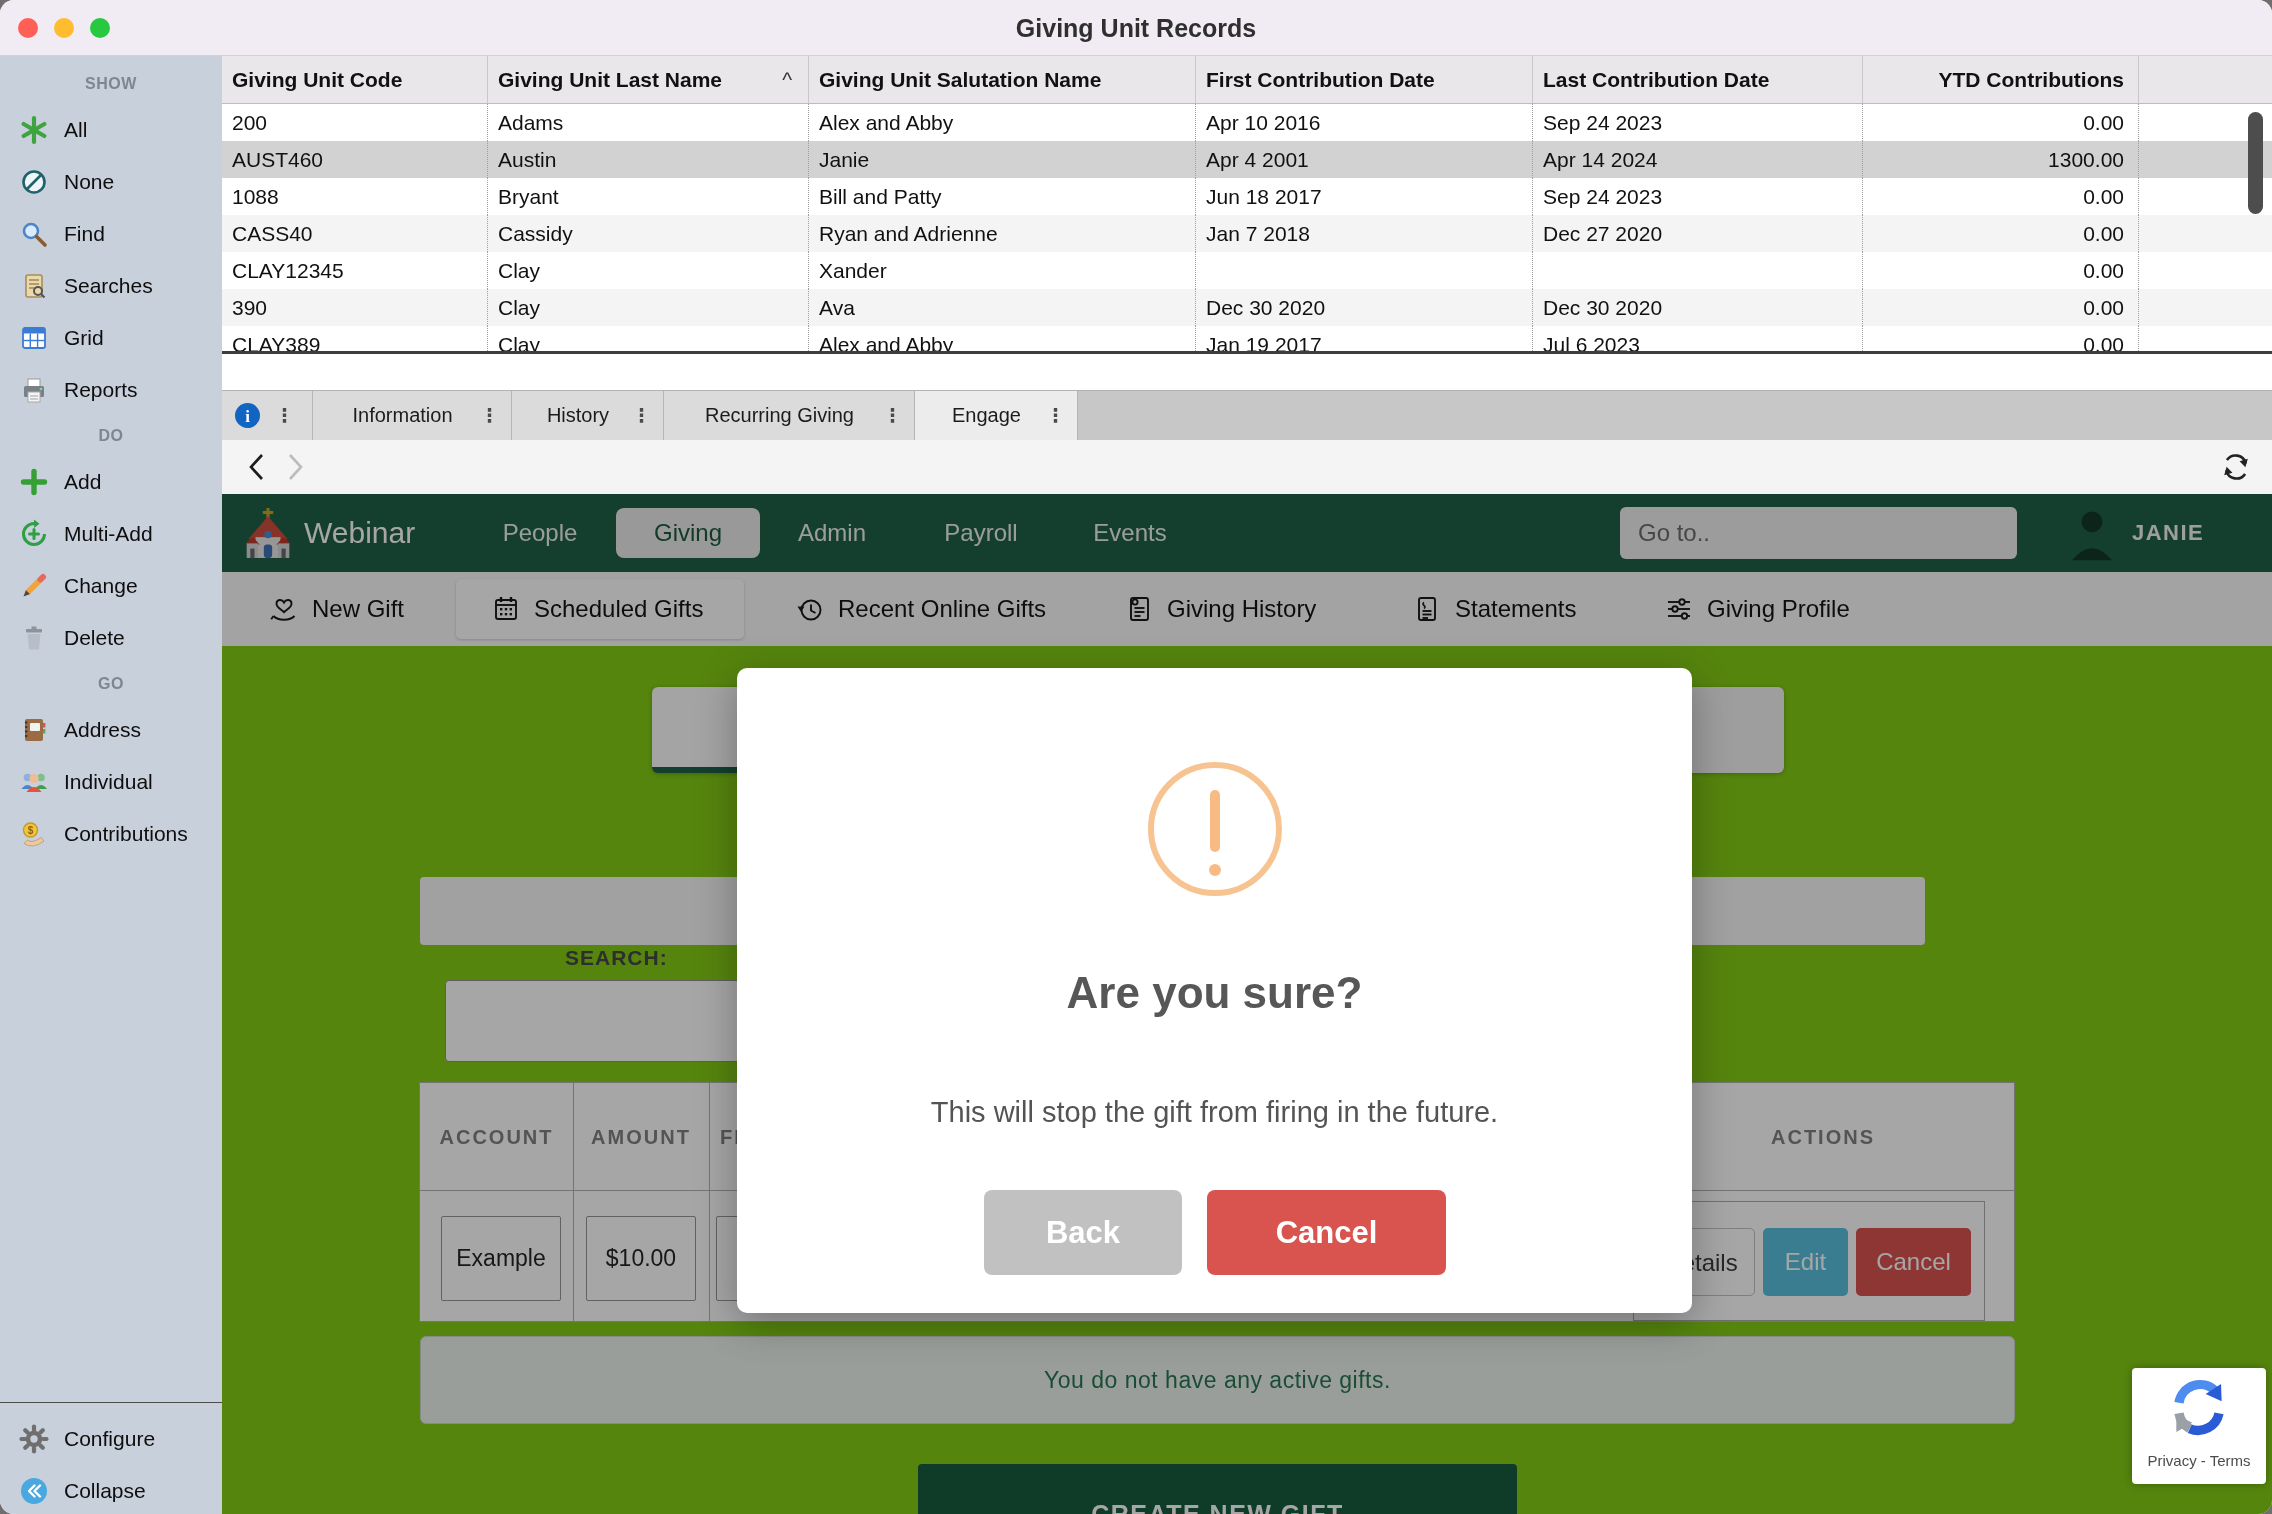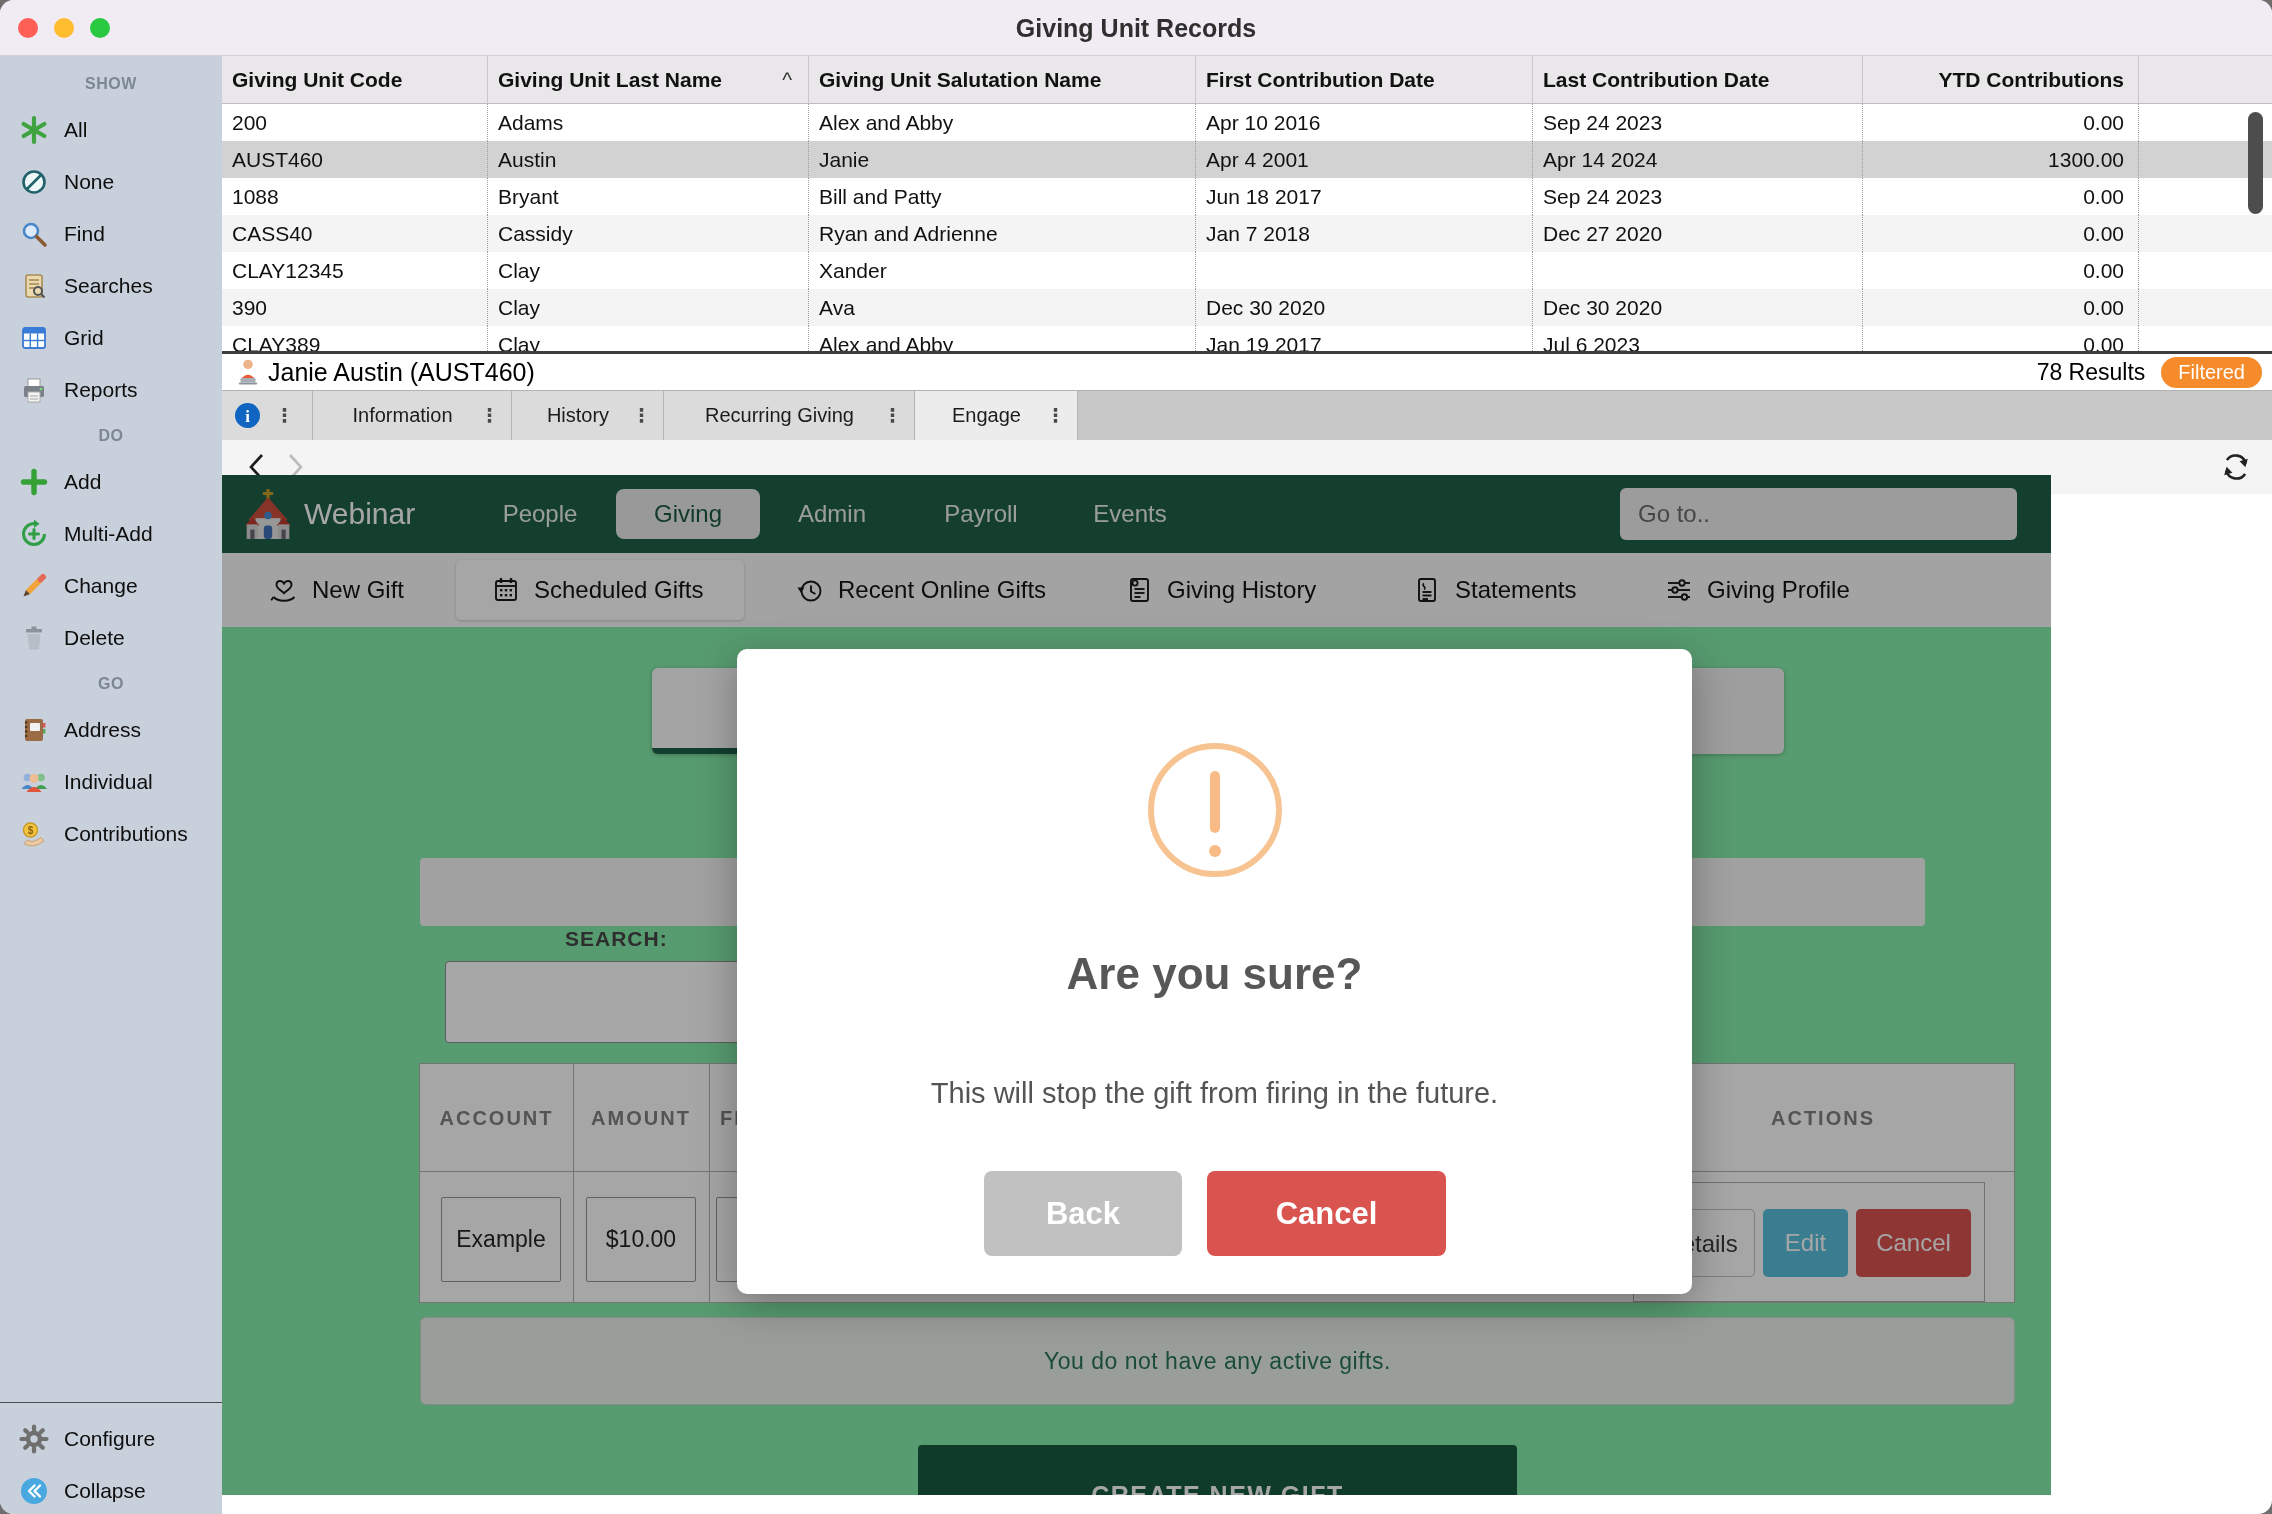--- a/index.html
+++ b/index.html
@@ -42,21 +42,21 @@
 .results{font-size:23px;color:#000;margin-right:16px}
 .pill{background:#f68b2b;color:#fff;font-size:20px;border-radius:16px;padding:4px 17px;margin-right:10px}
 .tabstrip{position:absolute;left:222px;top:390px;width:2050px;height:50px;background:#c7c7c7;border-top:1px solid #b2b2b2;display:flex}
 .tabseg{display:flex;align-items:center;background:#dbdbdb;border-right:1px solid #b5b5b5;padding:0 12px}
 .tabseg.active{background:#ececec}
 .tabseg .lbl{flex:1;text-align:center;font-size:20px;color:#1c1c1c;padding:0 6px;white-space:nowrap}
 .dots{color:#4a4a4a;font-size:19px;font-weight:bold}
 .toolbar{position:absolute;left:222px;top:440px;width:2050px;height:54px;background:#f5f4f5}
 
 
-.webview{position:absolute;left:222px;top:475px;width:1829px;height:1020px;background:#86efac;overflow:hidden}
+.webview{position:absolute;left:222px;top:494px;width:2050px;height:1020px;background:#84cc16;overflow:hidden}
 .greennav{position:absolute;left:0;top:0;width:2050px;height:78px;background:#1f6247}
 .brand{position:absolute;left:82px;top:0;height:78px;line-height:78px;font-size:30px;color:#fff}
 .navitem{position:absolute;top:0;height:78px;line-height:78px;font-size:24px;color:#eef2ef;transform:translateX(-50%)}
 .navpill{position:absolute;left:394px;top:14px;width:144px;height:50px;background:#ececec;border-radius:8px;text-align:center;line-height:50px;font-size:24px;color:#1d5a40}
 .goto{position:absolute;left:1398px;top:13px;width:397px;height:52px;background:#eff0ef;border-radius:6px;font-size:24px;color:#6d6d6d;line-height:52px;padding-left:18px}
 .username{position:absolute;left:1910px;top:0;height:78px;line-height:78px;font-size:22px;font-weight:bold;letter-spacing:1.5px;color:#f3f3f3}
 .subnav{position:absolute;left:0;top:78px;width:2050px;height:74px;background:#fafafa}
 .snpill{position:absolute;left:234px;top:7px;width:288px;height:60px;background:#fff;border-radius:5px;box-shadow:0 1px 3px rgba(0,0,0,.18)}
 .snitem{position:absolute;top:0;height:74px;display:flex;align-items:center;gap:12px;font-size:24px;color:#141414}
 
@@ -371,34 +371,20 @@
           <div class="c3">Jan 19 2017</div>
           <div class="c4">Jul 6 2023</div>
           <div class="c5">0.00</div>
           <div class="c6"></div>
       </div>
     </div>
   </div>
   <div class="scroll-thumb"></div>
 
   <div class="divider"></div>
-  <div class="recordbar">
-    <span style="margin-left:14px">
-        <svg width="24" height="28" viewBox="0 0 20 26">
-          <circle cx="10" cy="6" r="4.4" fill="#ecb488"></circle>
-          <path d="M3 20 q7 -9 14 0 z" fill="#e85c3c"></path>
-          <rect x="3" y="18.5" width="14" height="4" rx="1" fill="#a7adb5"></rect>
-          <rect x="1.5" y="22.8" width="17" height="1.8" rx="0.9" fill="#8c929a"></rect>
-        </svg>
-      </span>
-    <span class="name">Janie Austin (AUST460)</span>
-    <span style="flex:1"></span>
-    <span class="results">78 Results</span>
-    <span class="pill">Filtered</span>
-  </div>
 
   <div class="tabstrip">
     <div class="tabseg" style="width:91px">
       <span>
           <svg width="27" height="27" viewBox="0 0 27 27">
             <circle cx="13.5" cy="13.5" r="12.5" fill="#1064c2"></circle>
             <text x="13.5" y="19.5" text-anchor="middle" font-size="17" font-weight="bold" fill="#fff" font-family="Liberation Serif,serif">i</text>
           </svg>
         </span>
       <span class="dots" style="margin-left:14px">⋮</span>

